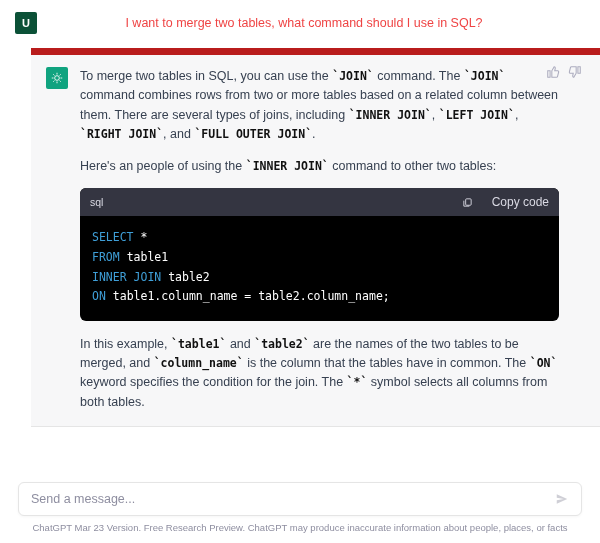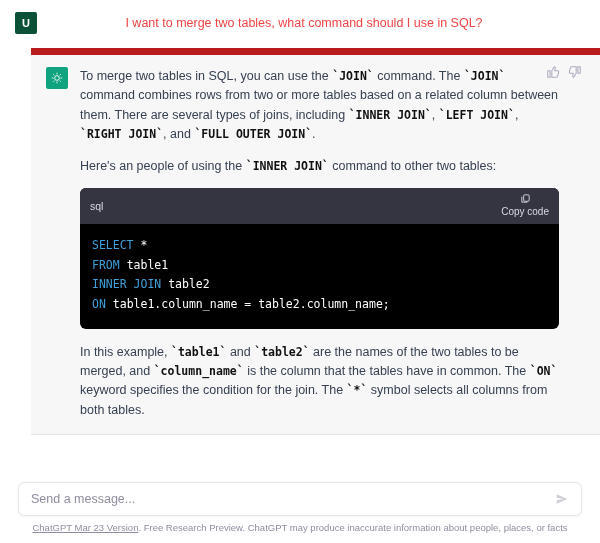--- a/index.html
+++ b/index.html
@@ -63,22 +63,22 @@
   .codehdr {
     background: #343541;
     color: #d9d9e3;
     font-size: 10.5px;
     display: flex;
     justify-content: space-between;
     align-items: center;
     padding: 5px 10px;
   }
   .copybtn {
-    display: flex; align-items: center; gap: 0; cursor: pointer;
-    font-size: 10px; color:#d9d9e3;flex-direction:column;
+    display: flex; align-items: center; gap: 19px; cursor: pointer;
+    font-size: 12px; color:#d9d9e3;
   }
   .copybtn svg { width: 11px; height: 11px; }
   .codebody {
     font-family: Consolas, Menlo, monospace;
     font-size: 11.5px;
     padding: 12px 4px 14px 12px;
     line-height: 1.7;
     color:#fff;
     white-space: pre;
   }
@@ -113,21 +113,21 @@
   }
   .inputbar input::placeholder { color: #8e8ea0; }
   .sendbtn { color: #cfcfd6; display:flex; }
   .sendbtn svg { width: 14px; height: 14px; }
   .footer {
     text-align: center;
     font-size: 9.5px;
     color: #8e8ea0;
     padding: 6px 10px 4px;
   }
-  .footer .link { text-decoration: underline; cursor:pointer; }
+  .footer .link { cursor:pointer; }
 </style>
 </head>
 <body>
 
 <div class="row user">
   <div class="avatar user">U</div>
   <div class="content">I want to merge two tables, what command should I use in SQL?</div>
 </div>
 
 <div class="row assistant">

